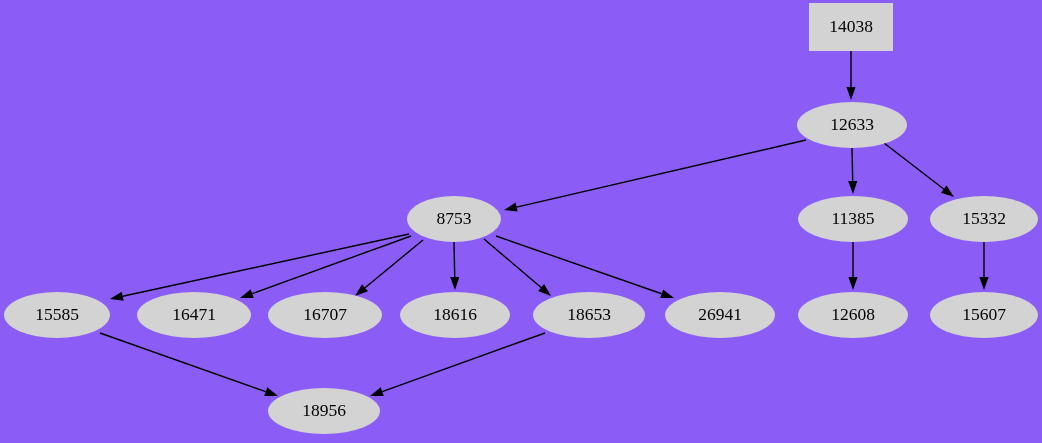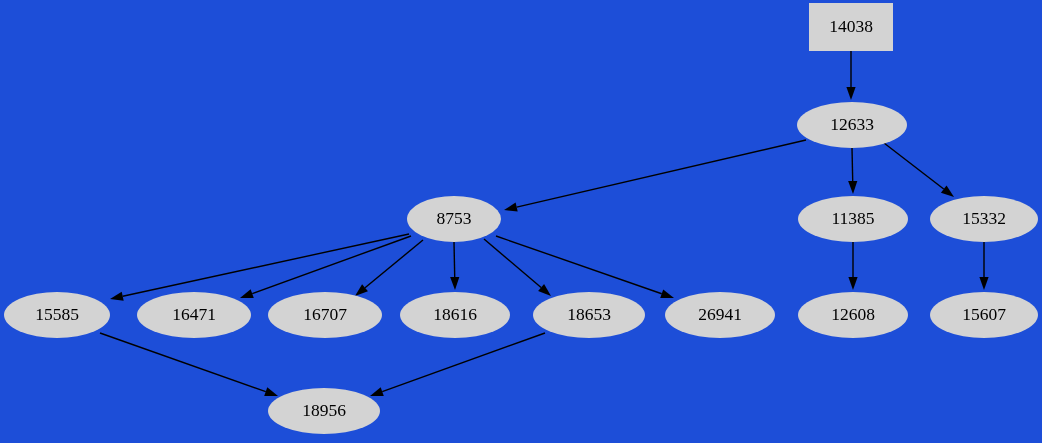--- a/index.html
+++ b/index.html
@@ -8,21 +8,21 @@
     padding: 0;
     background: #ffffff;
   }
   body {
     font-family: "Liberation Serif", "DejaVu Serif", serif;
   }
   #graph-canvas {
     position: relative;
     width: 1042px;
     height: 443px;
-    background: #1d4ed8;
+    background: #8b5cf6;
     overflow: hidden;
   }
   #graph-svg {
     position: absolute;
     top: 0;
     left: 0;
     width: 1042px;
     height: 443px;
   }
   .node-label {

